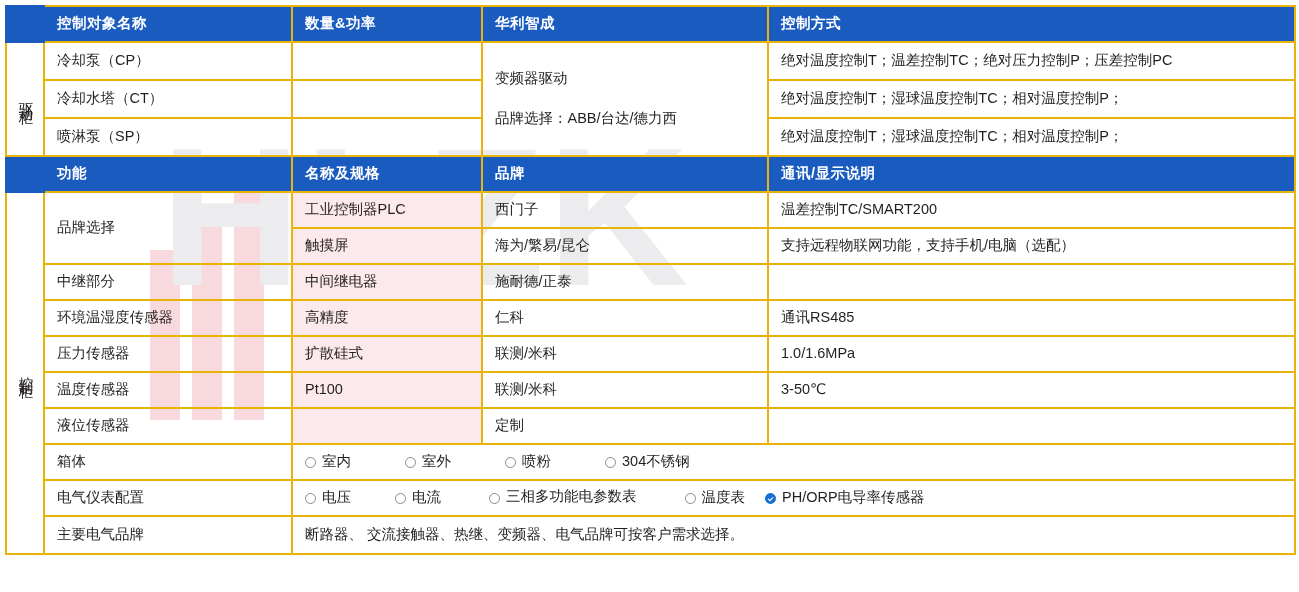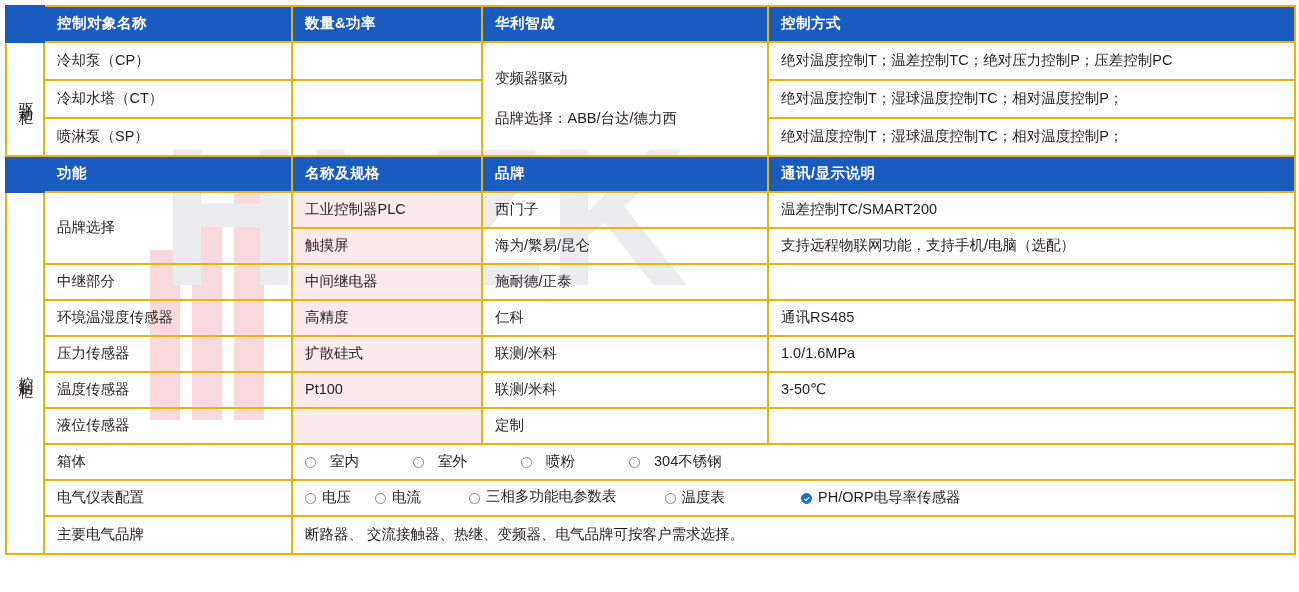--- a/index.html
+++ b/index.html
@@ -152,21 +152,21 @@
     content: "";
     position: absolute;
     left: 2px;
     top: 3.5px;
     width: 4px;
     height: 1.5px;
     border-left: 1.4px solid #fff;
     border-bottom: 1.4px solid #fff;
     transform: rotate(-45deg);
   }
-  .spaced-wide .opt { margin-right: 54px; gap: 8px; }
+  .spaced-wide .opt { margin-right: 54px; }
 </style>
 </head>
 <body>
 
 <div id="page">
 
   <div class="watermark">
     <div class="wm-bars">
       <div class="wm-bar" style="left:0;height:170px;"></div>
       <div class="wm-bar" style="left:42px;height:215px;"></div>
@@ -298,33 +298,33 @@
               <span>304不锈钢</span>
             </label>
           </div>
         </td>
       </tr>
 
       <tr class="rowh">
         <td>电气仪表配置</td>
         <td colspan="3">
           <div class="optrow">
-            <label class="opt" style="margin-right:24px;">
+            <label class="opt" style="margin-right:44px;">
               <span class="radio"></span>
               <span>电压</span>
             </label>
             <label class="opt" style="margin-right:48px;">
               <span class="radio"></span>
               <span>电流</span>
             </label>
             <label class="opt" style="margin-right:48px;font-family:Liberation Mono, monospace;">
               <span class="radio"></span>
               <span>三相多功能电参数表</span>
             </label>
-            <label class="opt" style="margin-right:76px;align-items:center;">
+            <label class="opt" style="margin-right:20px;align-items:center;">
               <span class="radio"></span>
               <span>温度表</span>
             </label>
             <label class="opt" style="margin-right:16px;">
               <span class="radio checked"></span>
               <span>PH/ORP电导率传感器</span>
             </label>
           </div>
         </td>
       </tr>

